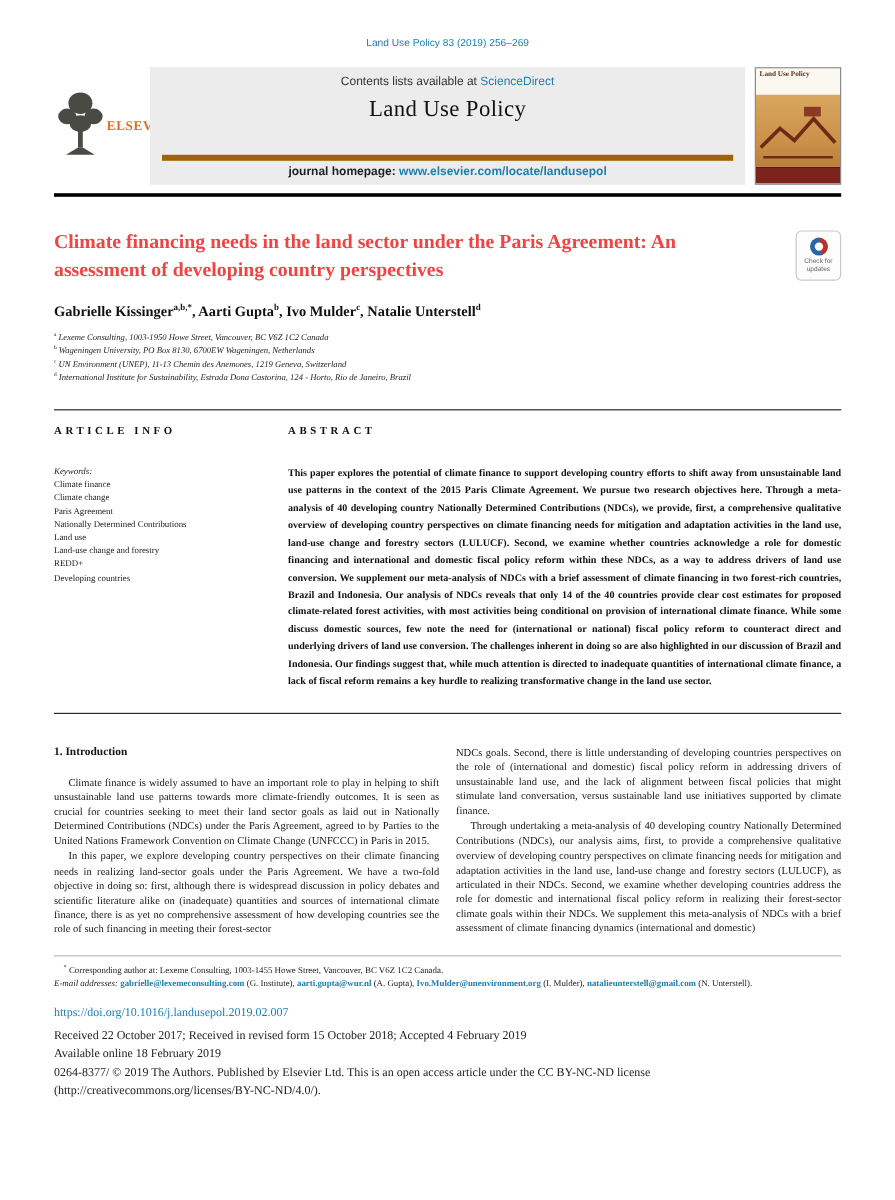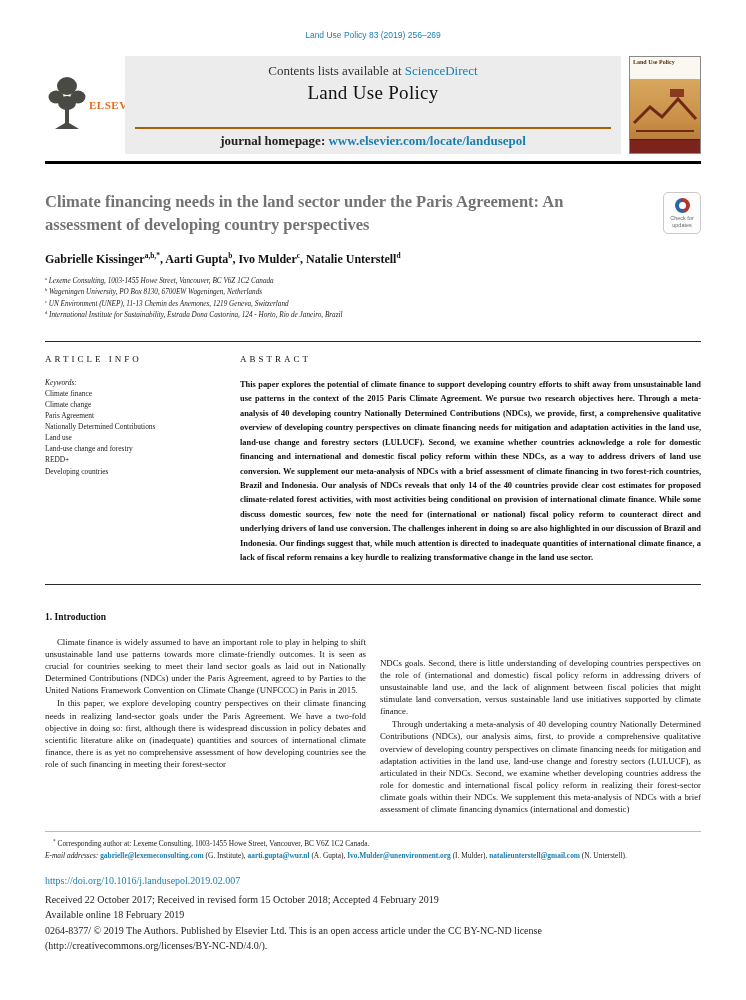--- a/index.html
+++ b/index.html
@@ -28,46 +28,46 @@
   .elsevier-text {
     font-family:"Liberation Serif", serif; font-weight:bold;
     color:#eb6a1e; font-size:11px; letter-spacing:0.5px;
   }
   .header-box {
     flex:1; background:#ececec; text-align:center;
     display:flex; flex-direction:column; justify-content:space-between;
     padding:7px 10px 0 10px; margin-right:8px;
   }
   .contents-line, .homepage-line {
-    font-family:Liberation Serif, serif; font-size:13px; color:#333;
+    font-family:Liberation Sans, sans-serif; font-size:10px; color:#333;
   }
   .contents-line a, .homepage-line a { color:#1b7fae; text-decoration:none; }
   .journal-title-big { font-size:19px; color:#111; letter-spacing:0.3px; }
   .homepage-line {
-    border-top:2px solid #a16207; padding:4px 0 5px 0; font-weight:bold; color:#222;margin-top:20px;
+    border-top:5px solid #a16207; padding:4px 0 5px 0; font-weight:bold; color:#222;margin-top:20px;
   }
   .homepage-line a { font-weight:bold; }
 
   
   .cover {
     width:72px; height:98px; border:1px solid #8a8a8a; background:#f7f3ea;
     display:flex; flex-direction:column; overflow:hidden; cursor:pointer;
   }
   .cover-top { height:22px; background:#fbf8f1; padding:2px 3px; display:flex; align-items:flex-start; }
   .cover-title { font-size:6px; font-weight:bold; color:#5a3013; font-family:"Liberation Serif", serif; }
   .cover-img { flex:1; background:linear-gradient(180deg,#d8a75f 0%,#c98f46 70%,#b97f3c 100%); position:relative; }
   .cover-img svg { position:absolute; inset:0; }
   .cover-bottom { height:14px; background:#7c241c; border-top:1px solid #5c150f; }
 
   .thick-rule { height:3px; background:#000; margin-top:7px; }
 
   
   .title-row { display:flex; margin-top:26px; }
   .article-title {
-    flex:1; font-size:16.5px; line-height:1.4; color:#737373; padding-right:24px;
+    flex:1; font-size:16.5px; line-height:1.4; color:#ef4444; padding-right:24px;
   }
   .check-badge {
     width:38px; height:42px; border:1px solid #c9c9c9; border-radius:5px;
     display:flex; flex-direction:column; align-items:center; justify-content:center;
     gap:2px; cursor:pointer; background:#fdfdfd; flex:0 0 auto; margin-top:2px;
   }
   .check-circle {
     width:15px; height:15px; border-radius:50%;
     background:conic-gradient(#b5342c 0deg 160deg, #2a65a8 160deg 360deg);
     position:relative;
@@ -89,34 +89,34 @@
   .affil { font-size:7.2px; font-style:italic; color:#222; line-height:1.55; }
   .affil sup { font-style:normal; }
 
   .thin-rule { border-top:1px solid #2b2b2b; margin-top:20px; }
 
   
   .info-abstract { display:flex; padding:12px 0 18px 0; border-bottom:1px solid #2b2b2b; }
   .info-col { width:195px; flex:0 0 auto; padding-right:26px; }
   .abstract-col { flex:1; }
   .block-heading {
-    font-size:9px; font-weight:normal; letter-spacing:3px; color:#111; margin-bottom:14px;
+    font-size:9px; font-weight:bold; letter-spacing:3px; color:#111; margin-bottom:24px;
   }
   .kw-label { font-size:7.4px; font-style:italic; color:#222; margin-bottom:1px; }
   .kw { font-size:7.4px; color:#222; line-height:1.5; }
   .abstract-text {
     font-size:8.4px; line-height:1.72; text-align:justify; color:#111; font-weight:600;
   }
 
   
   .body-cols { display:flex; gap:14px; margin-top:26px; }
   .body-col { flex:1; font-size:8.8px; line-height:1.38; text-align:justify; color:#141414; }
   .section-heading { font-size:9.5px; font-weight:bold; margin-bottom:12px; }
   .body-col p { text-indent:12px; }
-  .body-col p.no-indent { text-indent:0;margin-top:46px; }
+  .body-col p.no-indent { text-indent:0; }
   .body-col p + p { margin-top:1px; }
 
   
   .footnote-rule { border-top:1px solid #bbb; margin-top:16px; }
   .footnote { margin-top:6px; font-size:7.4px; line-height:1.5; color:#222; }
   .footnote .fn-line1 { text-indent:8px; }
   .fn-marker { vertical-align:super; font-size:0.7em; }
   .email-label { font-style:italic; }
   .footnote a { color:#1b7fae; text-decoration:none; font-weight:bold; }
   .email-suffix { color:#222; }
@@ -184,21 +184,21 @@
       <span class="check-circle"></span>
       <span class="check-text">Check for updates</span>
     </div>
   </div>
 
   <div class="authors">
     <span class="author"><span>Gabrielle Kissinger</span><sup>a,b,*</sup></span><span class="author"><span>Aarti Gupta</span><sup>b</sup></span><span class="author"><span>Ivo Mulder</span><sup>c</sup></span><span class="author"><span>Natalie Unterstell</span><sup>d</sup></span>
   </div>
 
   <div class="affiliations">
-    <div class="affil"><sup>a</sup> <span>Lexeme Consulting, 1003-1455 Howe Street, Vancouver, BC V6Z 1C2 Canada</span></div>
+    <div class="affil"><sup>a</sup> <span>Lexeme Consulting, 1003-1950 Howe Street, Vancouver, BC V6Z 1C2 Canada</span></div>
     <div class="affil"><sup>b</sup> <span>Wageningen University, PO Box 8130, 6700EW Wageningen, Netherlands</span></div>
     <div class="affil"><sup>c</sup> <span>UN Environment (UNEP), 11-13 Chemin des Anemones, 1219 Geneva, Switzerland</span></div>
     <div class="affil"><sup>d</sup> <span>International Institute for Sustainability, Estrada Dona Castorina, 124 - Horto, Rio de Janeiro, Brazil</span></div>
   </div>
 
   <div class="thin-rule"></div>
 
   <div class="info-abstract">
     <div class="info-col">
       <div class="block-heading">ARTICLE INFO</div>

